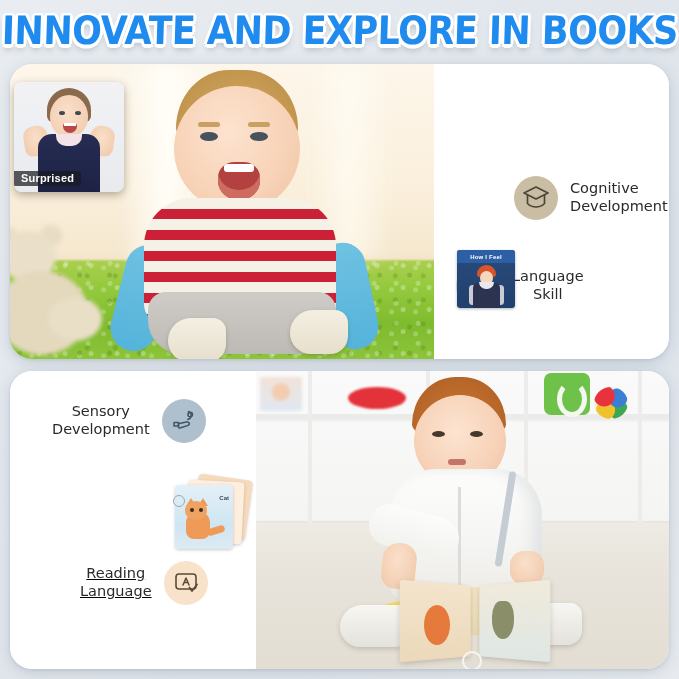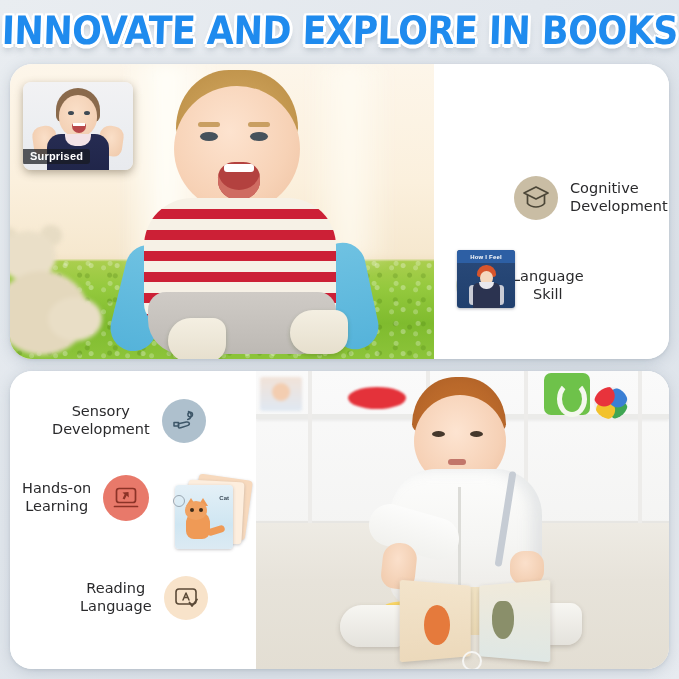--- a/index.html
+++ b/index.html
@@ -145,21 +145,21 @@
   .baby .sock {
     position: absolute; width: 58px; height: 44px; border-radius: 28px 16px 22px 26px;
     background: linear-gradient(to bottom, #f4efe2 0%, #e6dfcd 100%);
     box-shadow: 0 2px 4px rgba(60,80,20,.25);
   }
   .baby .sock.l { left: 54px;  top: 248px; }
   .baby .sock.r { left: 176px; top: 240px; }
 
   
   .inset-card {
-    position: absolute; left: 13px; top: 18px; width: 110px; height: 88px;
+    position: absolute; left: 4px; top: 18px; width: 110px; height: 110px;
     border-radius: 8px; overflow: hidden;
     box-shadow: 0 3px 8px rgba(90,80,60,.45);
     background: linear-gradient(to bottom, #f2f2f4 0%, #eceef1 55%, #e8eaee 100%);
   }
   .inset-card .g-hair {
     position: absolute; left: 33px; top: 6px; width: 44px; height: 34px;
     background: #8a6a4c; border-radius: 22px 22px 6px 6px;
   }
   .inset-card .g-face {
     position: absolute; left: 36px; top: 13px; width: 38px; height: 42px;
@@ -261,21 +261,21 @@
   }
   .book-thumb .bt-arm.l { left: 12px; } .book-thumb .bt-arm.r { left: 40px; }
 
   
   .features-left {
     position: absolute; left: 0; top: 0; width: 246px; height: 298px;
     background: #fff;
   }
   .feat-sensory  { left: 42px; top: 28px; }
   .feat-hands    { left: 12px; top: 104px; }
-  .feat-reading  { left: 70px; top: 205px; }
+  .feat-reading  { left: 70px; top: 190px; text-decoration: underline; }
   .features-left .f-label { margin-right: 12px; text-align: center; }
 
   .cards-thumb {
     position: absolute; left: 160px; top: 478px; width: 76px; height: 74px;
   }
   .cards-thumb .card {
     position: absolute; border-radius: 4px;
     box-shadow: 0 1px 3px rgba(80,80,90,.3);
   }
   .cards-thumb .c3 { left: 22px; top: 0px;  width: 54px; height: 60px; background:#f7d9bd; transform: rotate(8deg); }
@@ -573,33 +573,20 @@
       <span class="f-icon" style="background:#aec0cd">
         <svg width="28" height="28" viewBox="0 0 28 28" aria-hidden="true" fill="none" stroke="#3d5668" stroke-width="1.5" stroke-linejoin="round" stroke-linecap="round">
           <path d="M18.5 4.5 C20.5 5.5 21.5 7.5 21 9.5 C20.6 11.1 19.2 12.2 17.7 12.4"></path>
           <circle cx="20.2" cy="7.6" r="2.3"></circle>
           <path d="M4 19 L4 15.5 L8.5 15.5 L8.5 19 Z"></path>
           <path d="M8.5 16.8 C11 16.2 14 15.4 16.2 15 C17.8 14.7 19 15.2 19.3 16.2 C19.6 17.3 18.8 18.2 17.4 18.6 L11.5 20.5 C10.2 21 8.9 20.9 8.5 20.6 L8.5 16.8 Z"></path>
         </svg>
       </span>
     </div>
 
-    <div class="feature feat-hands">
-      <span class="f-label">
-        <span>Hands-on</span><br>
-        <span>Learning</span>
-      </span>
-      <span class="f-icon" style="background:#e8796a; width:46px; height:46px">
-        <svg width="28" height="26" viewBox="0 0 28 26" aria-hidden="true" fill="none" stroke="#8b3327" stroke-width="1.7" stroke-linejoin="round" stroke-linecap="round">
-          <rect x="4.5" y="3.5" width="19" height="14" rx="2.6"></rect>
-          <line x1="2.5" y1="21.5" x2="25.5" y2="21.5"></line>
-          <path d="M16.5 7 L10.5 7.4 L12.6 9.4 L10.6 13.6 L12.6 14.6 L14.6 10.4 L16.8 12.4 Z" fill="#8b3327" stroke="none"></path>
-        </svg>
-      </span>
-    </div>
 
     <div class="feature feat-reading">
       <span class="f-label">
         <span>Reading</span><br>
         <span>Language</span>
       </span>
       <span class="f-icon" style="background:#f8e3ca">
         <svg width="28" height="26" viewBox="0 0 28 26" aria-hidden="true" fill="none" stroke="#5b4a37" stroke-width="1.6" stroke-linejoin="round" stroke-linecap="round">
           <rect x="4" y="4" width="20" height="15" rx="3"></rect>
           <path d="M11 15 L14 8 L17 15 M12.2 12.6 L15.8 12.6" stroke-width="1.5"></path>

